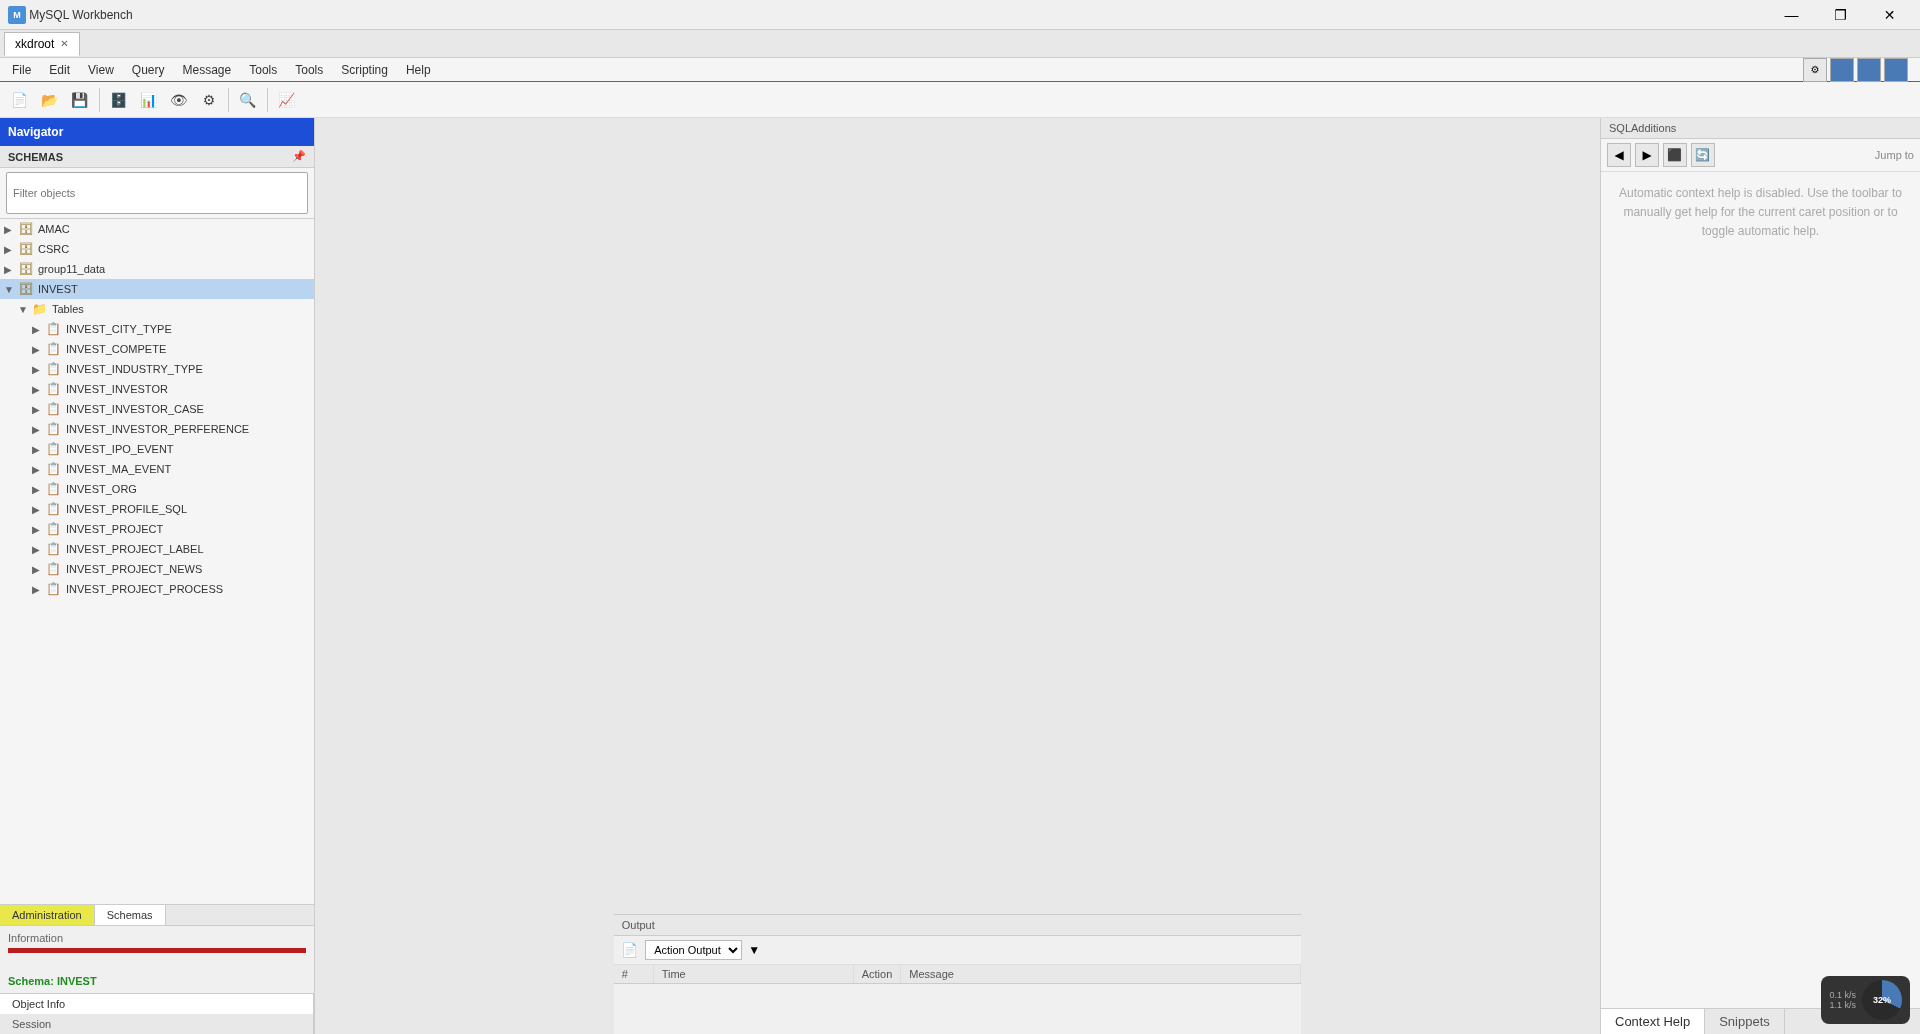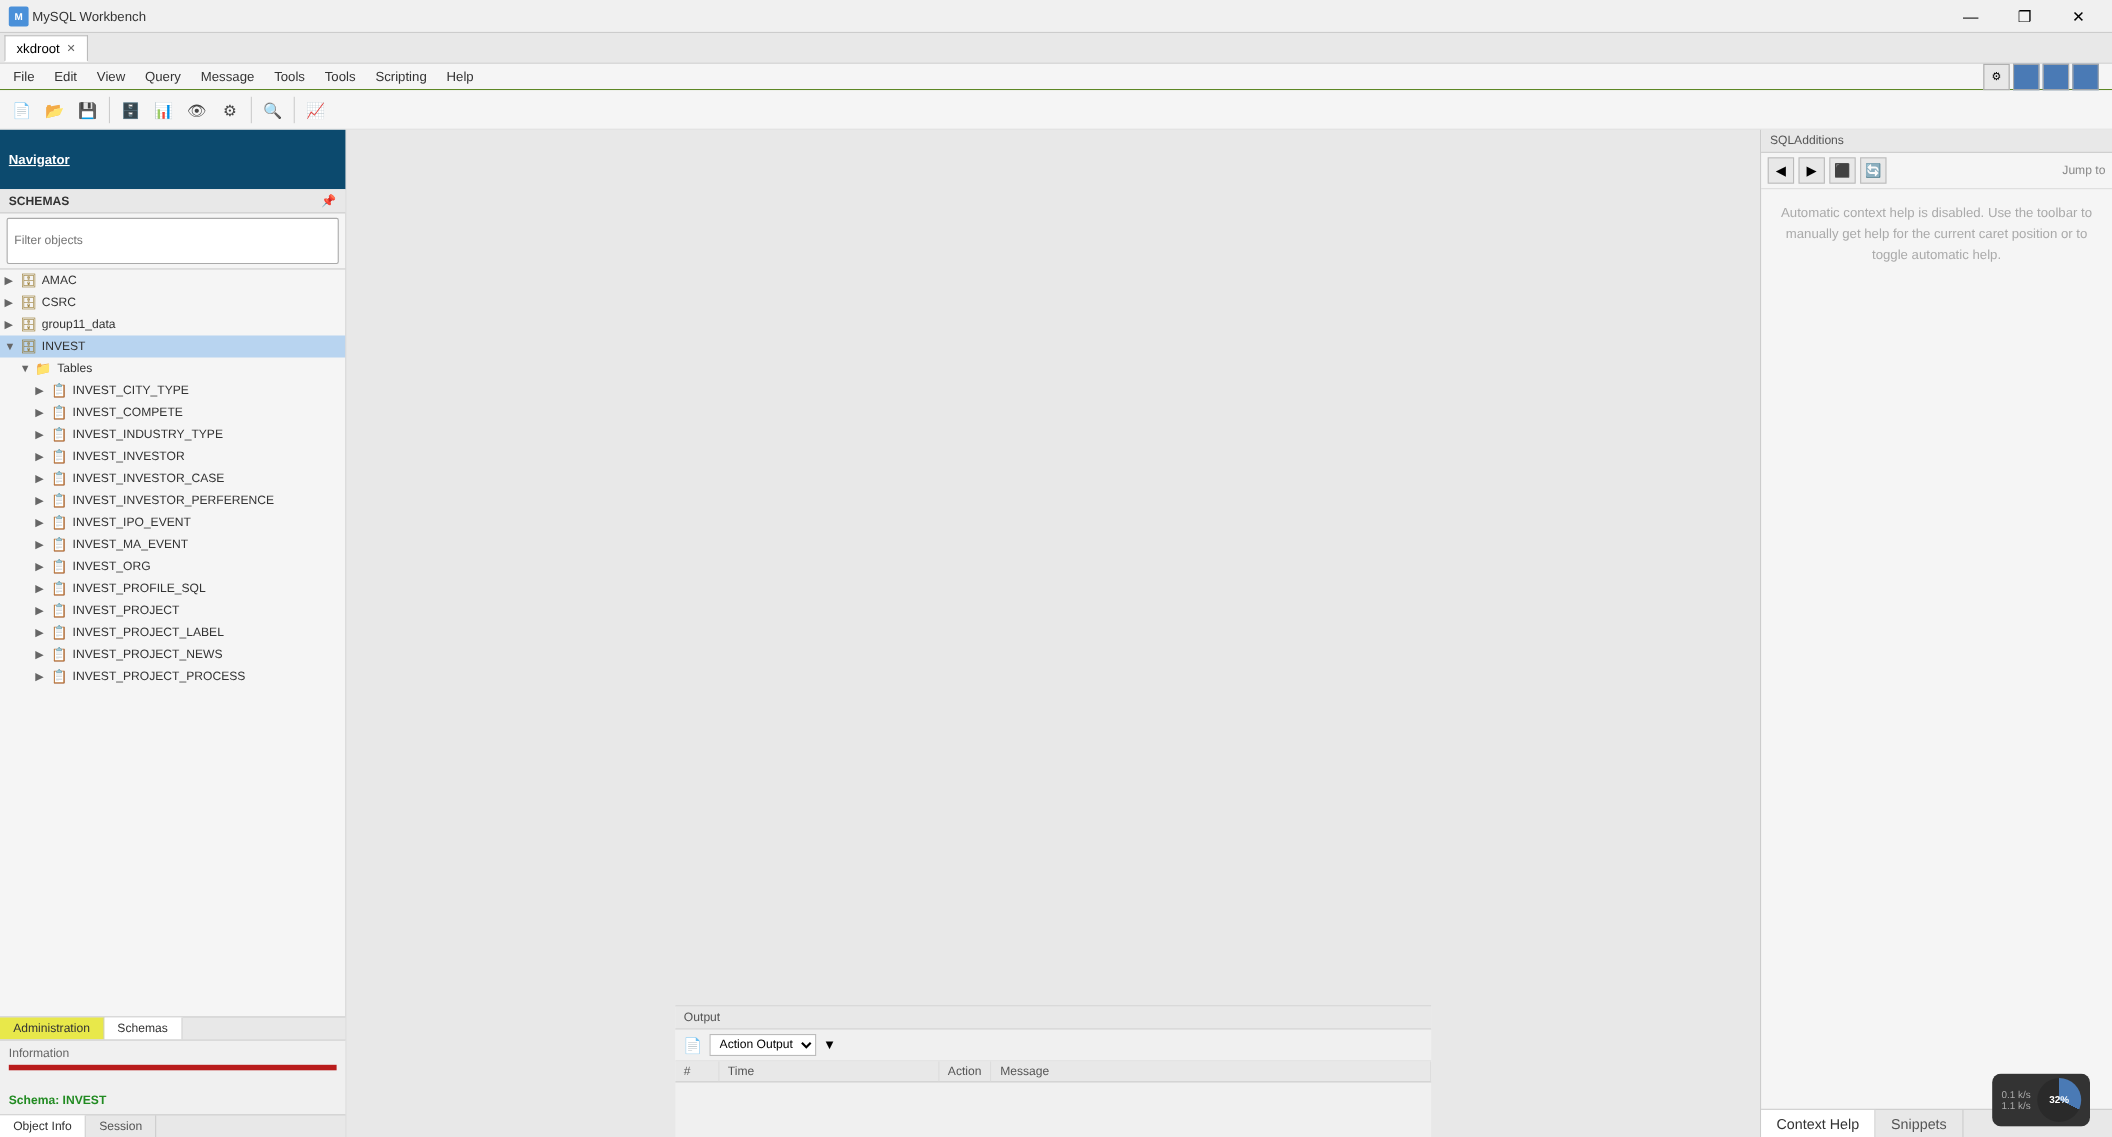--- a/index.html
+++ b/index.html
@@ -100,26 +100,25 @@
     
     #left-panel {
       width: 315px;
       min-width: 315px;
       background: #f5f5f5;
       border-right: 1px solid #ccc;
       display: flex;
       flex-direction: column;
     }
     #navigator-header {
-      background: #0c4a6e;
+      background: #1d4ed8;
       color: white;
-      padding: 20px 8px;
+      padding: 7px 8px;
       font-size: 12px;
       font-weight: bold;
-      text-decoration: underline;
     }
     #schemas-header {
       display: flex;
       align-items: center;
       justify-content: space-between;
       padding: 4px 8px;
       background: #e8e8e8;
       border-bottom: 1px solid #ccc;
     }
     #schemas-header span { font-weight: bold; font-size: 11px; color: #333; }
@@ -188,20 +187,21 @@
     #information-panel .schema-info {
       font-size: 11px;
       color: #333;
     }
     #information-panel .schema-info span { color: #228B22; font-weight: bold; }
 
     #left-bottom-tabs {
       display: flex;
       border-top: 1px solid #ccc;
       background: #e8e8e8;
+      flex-direction: column;
     }
     .bottom-left-tab {
       padding: 4px 12px;
       font-size: 11px;
       cursor: pointer;
       border-right: 1px solid #ccc;
       color: #555;
     }
     .bottom-left-tab.active { background: #fff; color: #333; }
 
@@ -579,21 +579,21 @@
       <p>Automatic context help is disabled. Use the toolbar to manually get help for the current caret position or to toggle automatic help.</p>
     </div>
     <div id="right-panel-tabs">
       <div class="right-tab right-tab-active">Context Help</div>
       <div class="right-tab">Snippets</div>
     </div>
   </div>
 
 </div>
 
-<div style="position:fixed;bottom:10px;right:20px;z-index:100;">
+<div style="position:fixed;bottom:10px;right:10px;z-index:100;">
   <div class="speed-widget">
     <div style="display:flex;flex-direction:column;font-size:9px;color:#aaa;">
       <span>0.1 k/s</span>
       <span>1.1 k/s</span>
     </div>
     <div class="speed-circle">
       <span>32%</span>
     </div>
   </div>
 </div>

